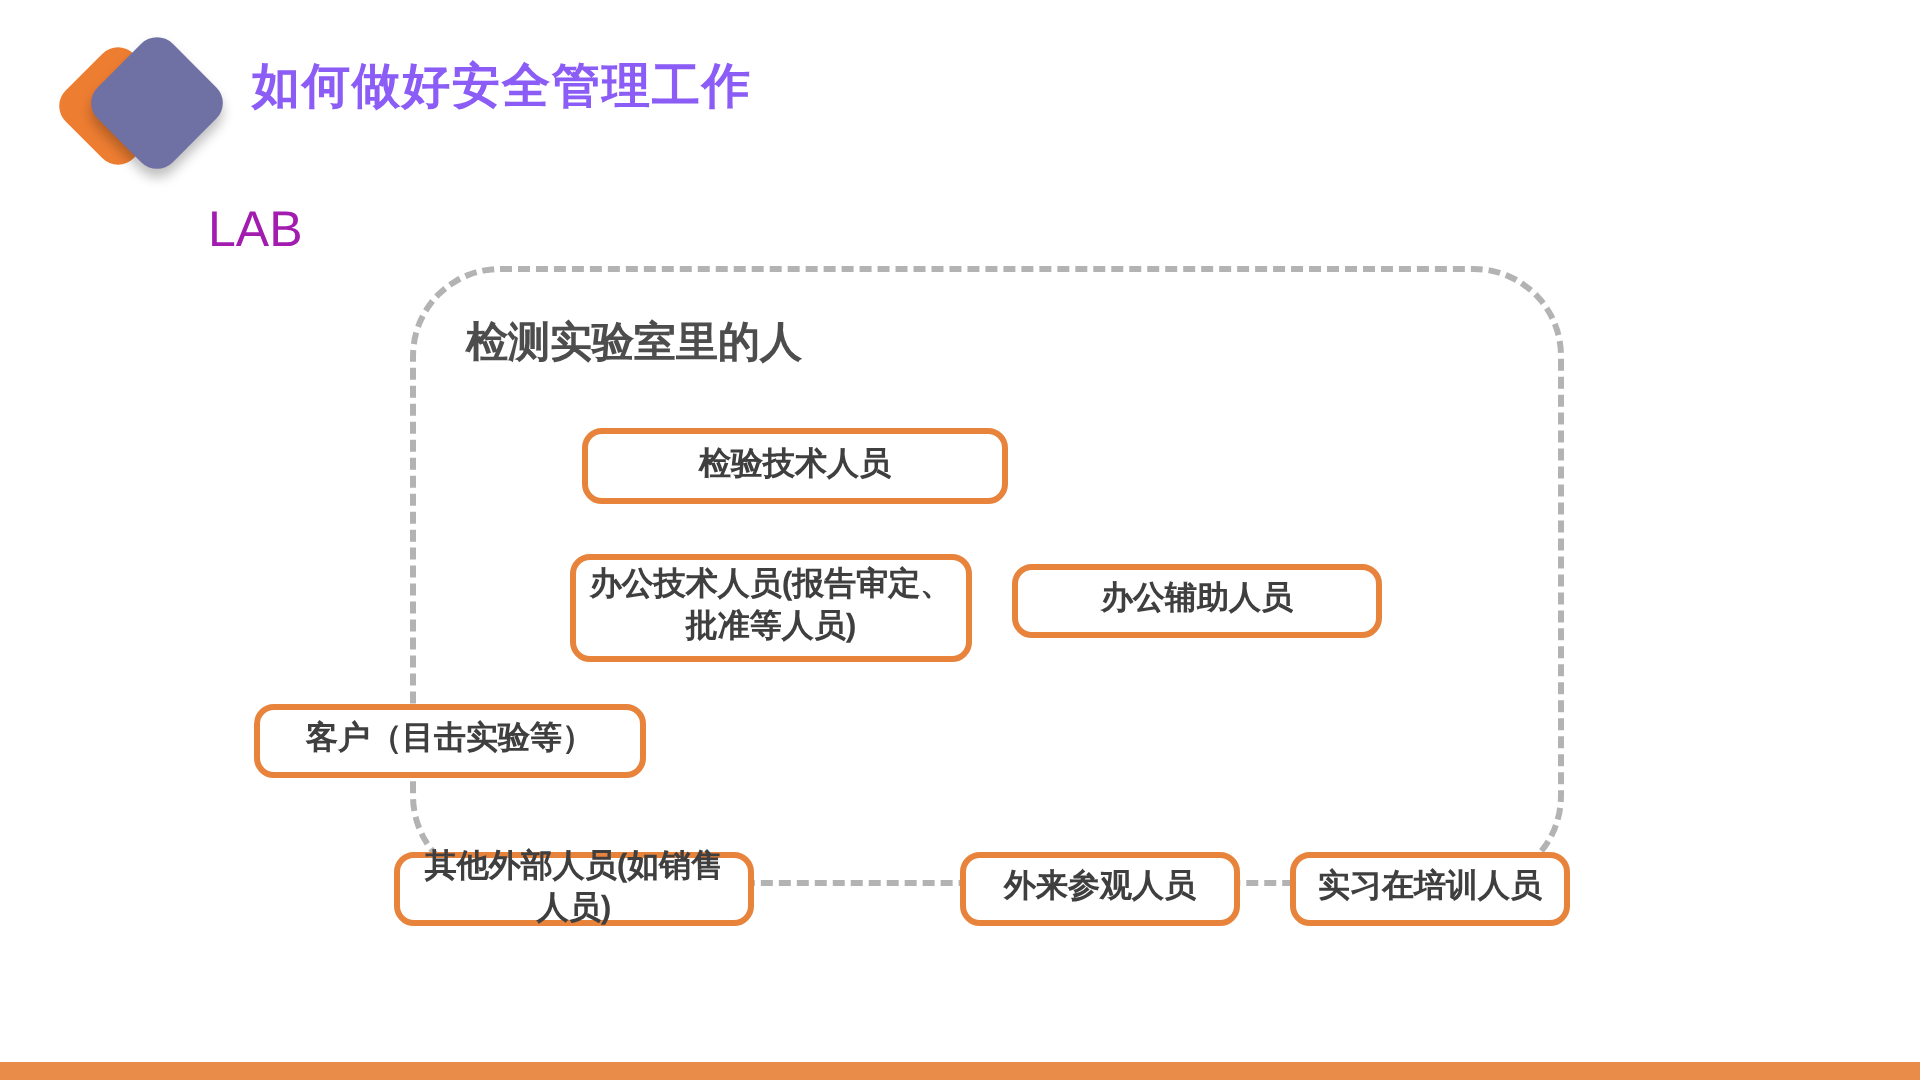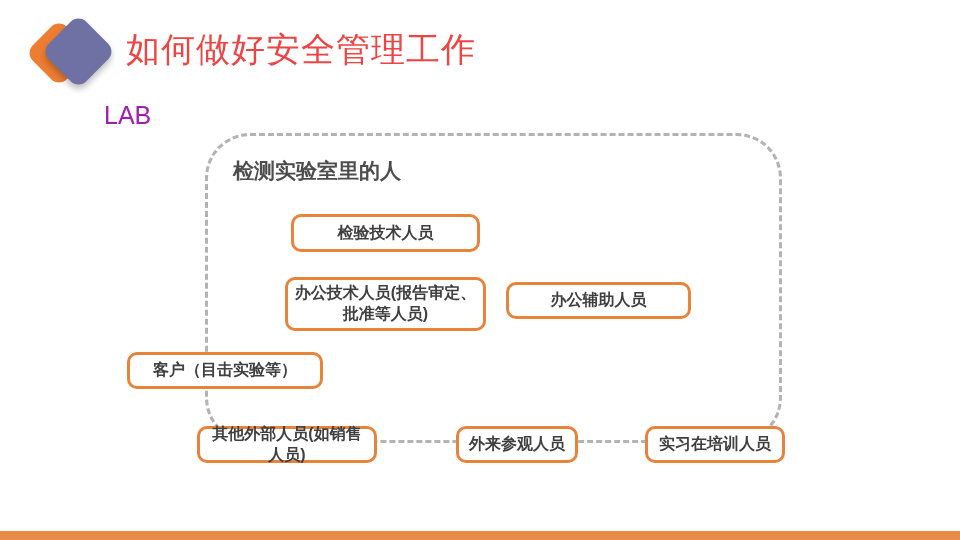--- a/index.html
+++ b/index.html
@@ -34,23 +34,23 @@
   .diamond.purple {
     left: 22px; top: 20px;
     width: 53px; height: 53px;
     background: #6F71A5;
     transform: rotate(45deg);
     box-shadow: 3px 3px 6px rgba(0,0,0,0.25);
   }
   .page-title {
     position: absolute;
     left: 126px; top: 27px;
-    font-size: 34px;
-    font-weight: normal;
-    color: #ef4444;
+    font-size: 24px;
+    font-weight: bold;
+    color: #8b5cf6;
     letter-spacing: 1px;
     white-space: nowrap;
   }
 
   
   .lab-label {
     position: absolute;
     left: 104px; top: 101px;
     font-size: 25px;
     font-weight: 400;
@@ -83,27 +83,27 @@
     display: flex;
     align-items: center;
     justify-content: center;
     text-align: center;
     font-size: 16px;
     font-weight: bold;
     color: #3F3F3F;
     line-height: 1.3;
     padding: 2px 6px;
   }
-  .box-1 { left: 291px; top: 214px; width: 189px; height: 38px; }
+  .box-1 { left: 291px; top: 214px; width: 213px; height: 38px; }
   .box-2 { left: 506px; top: 214px; width: 188px; height: 38px; }
   .box-3 { left: 285px; top: 277px; width: 201px; height: 54px; }
   .box-4 { left: 506px; top: 282px; width: 185px; height: 37px; }
   .box-5 { left: 127px; top: 352px; width: 196px; height: 37px; }
   .box-6 { left: 197px; top: 426px; width: 180px; height: 37px; }
-  .box-7 { left: 456px; top: 426px; width: 122px; height: 37px; }
+  .box-7 { left: 480px; top: 426px; width: 140px; height: 37px; }
   .box-8 { left: 645px; top: 426px; width: 140px; height: 37px; }
 
   
   .bottom-bar {
     position: absolute;
     left: 0; top: 531px;
     width: 960px; height: 9px;
     background: #E98C4A;
   }
 </style>

